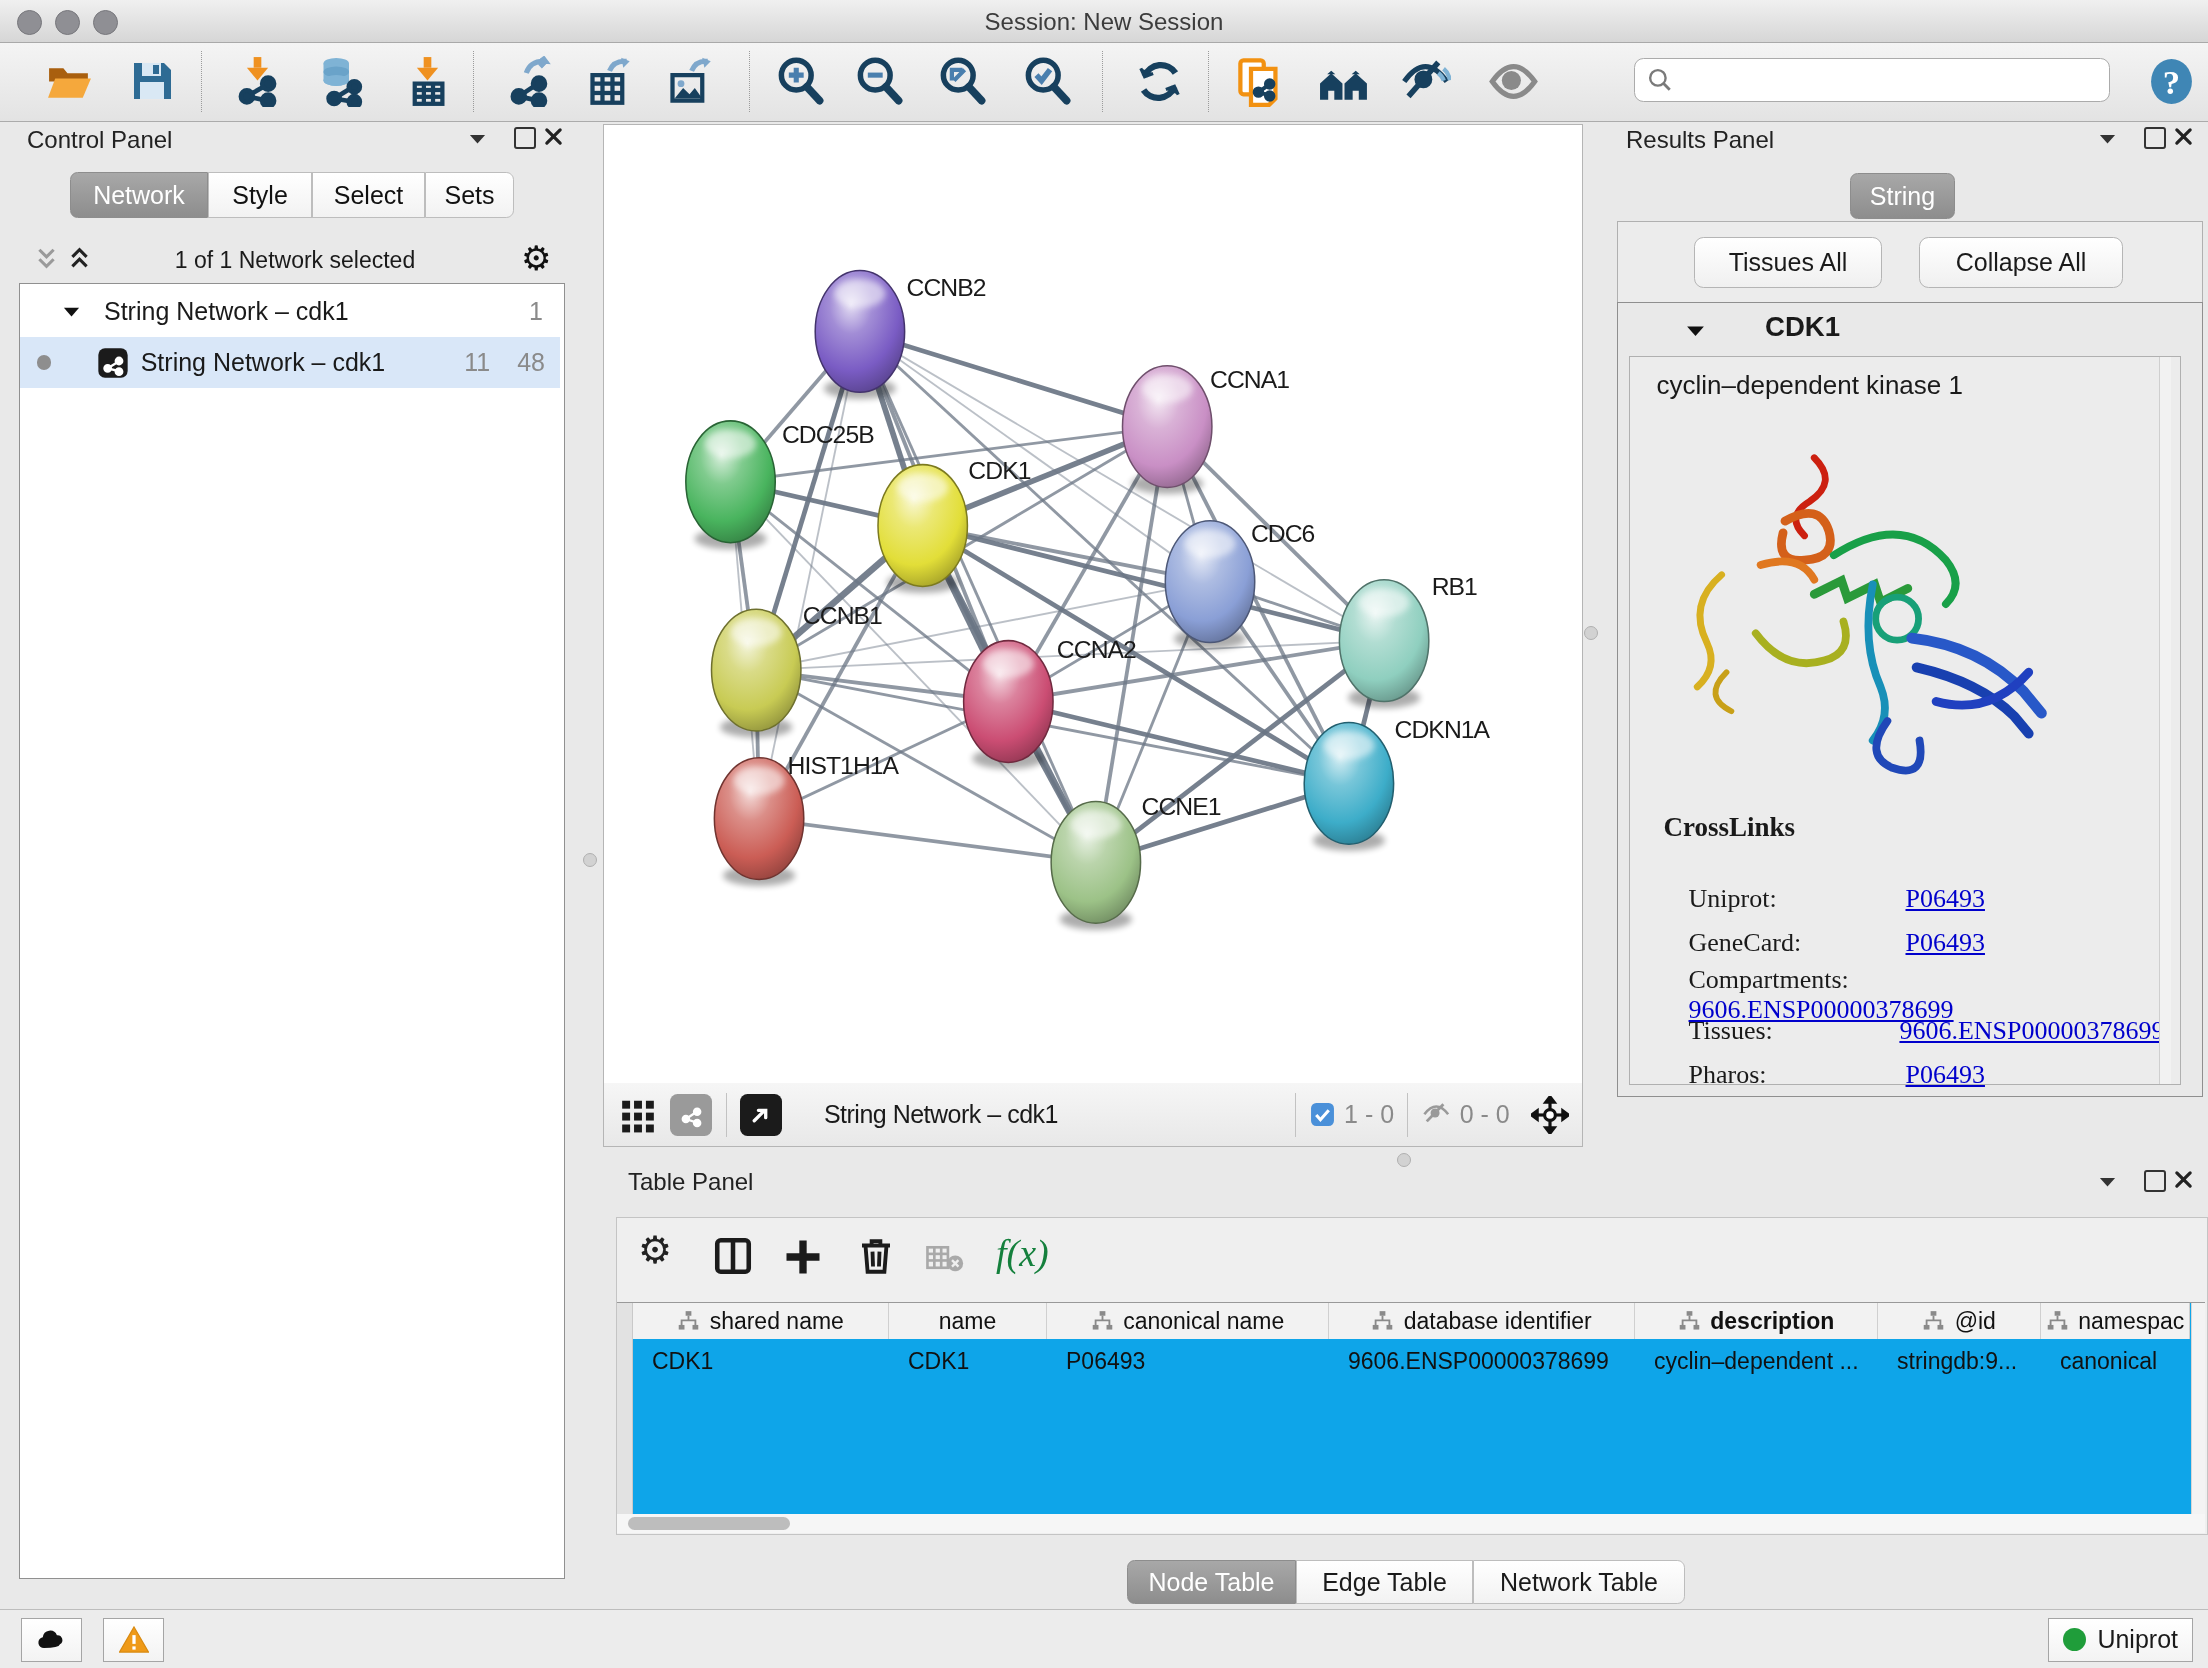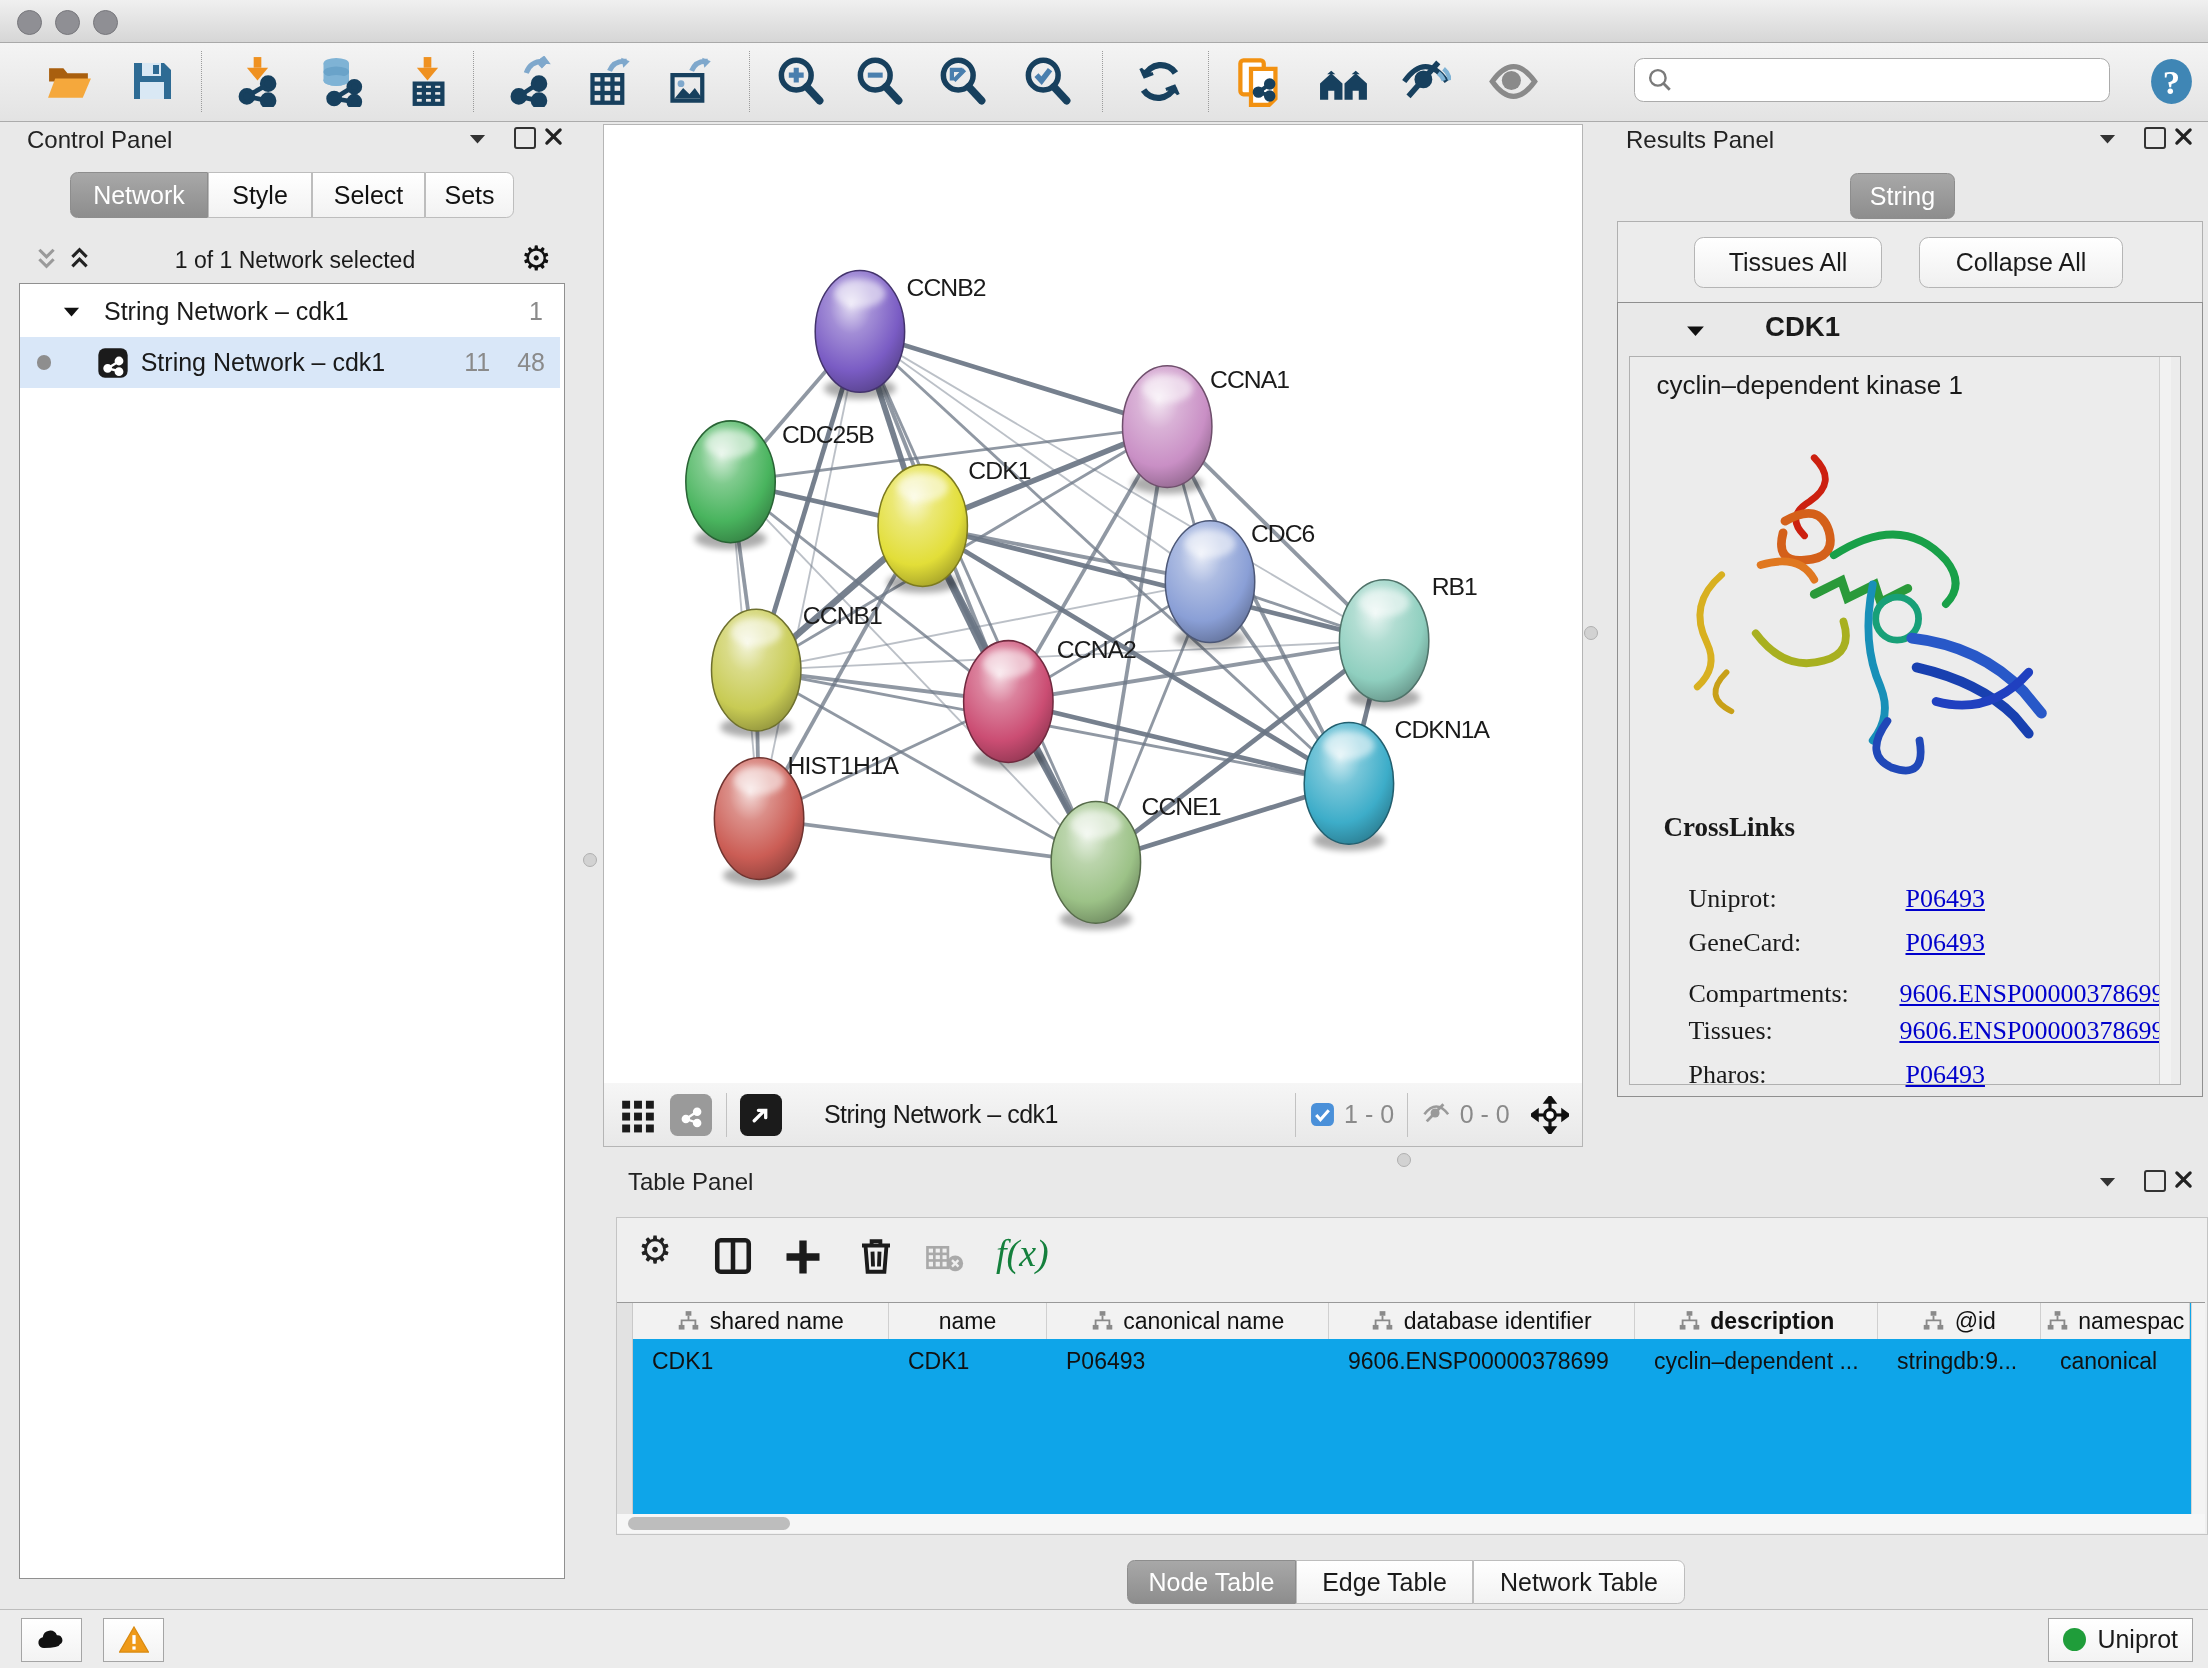--- a/index.html
+++ b/index.html
@@ -61,20 +61,21 @@
   .handle-dot{width:12.4px;height:12.4px;border-radius:50%;background:#d2d2d2;border:1px solid #b0b0b0;}
   svg{display:block;}
 </style>
 </head>
 <body>
 
 <div class="abs" id="titlebar">
   <span class="abs tlight" style="left:17px"></span>
   <span class="abs tlight" style="left:55px"></span>
   <span class="abs tlight" style="left:93px"></span>
+  <div class="abs" id="wintitle">Session: New Session</div>
 </div>
 
 <div class="abs" id="toolbar">
   <div class="abs tbtn" style="left:42px">
     <svg width="49" height="49" viewBox="0 0 24 24">
         <path d="M2 5.5 h7 l2 2.5 h10 v4 H2 z" fill="#a95f0e"></path>
         <path d="M1.5 20 L5 10.5 h17.5 L18.5 20 z" fill="#f5a83c"></path>
       </svg>
   </div>
   <div class="abs tbtn" style="left:124px">
@@ -692,21 +693,21 @@
     <div class="abs serif" style="left:34px;top:455px;font-size:27px;font-weight:bold">CrossLinks</div>
     <div class="abs" id="crosslinks" style="left:59px;top:496px;width:476px">
         <div style="display: flex; height: 44px; align-items: center; margin-top: 24px;">
           <span class="serif" style="font-size: 26px; width: 217px;">Uniprot:</span>
           <span class="xlink">P06493</span>
         </div>
         <div style="display: flex; height: 44px; align-items: center;">
           <span class="serif" style="font-size: 26px; width: 217px;">GeneCard:</span>
           <span class="xlink">P06493</span>
         </div>
-        <div style="display: flex; height: 44px; align-items: flex-end;">
+        <div style="display: flex; height: 44px; align-items: flex-start; flex-direction: column;">
           <span class="serif" style="font-size: 26px; width: 217px;">Compartments:</span>
           <span class="xlink">9606.ENSP00000378699</span>
         </div>
         <div style="display: flex; height: 44px; align-items: center;">
           <span class="serif" style="font-size: 26px; width: 217px;">Tissues:</span>
           <span class="xlink">9606.ENSP00000378699</span>
         </div>
         <div style="display: flex; height: 44px; align-items: center;">
           <span class="serif" style="font-size: 26px; width: 217px;">Pharos:</span>
           <span class="xlink">P06493</span>

